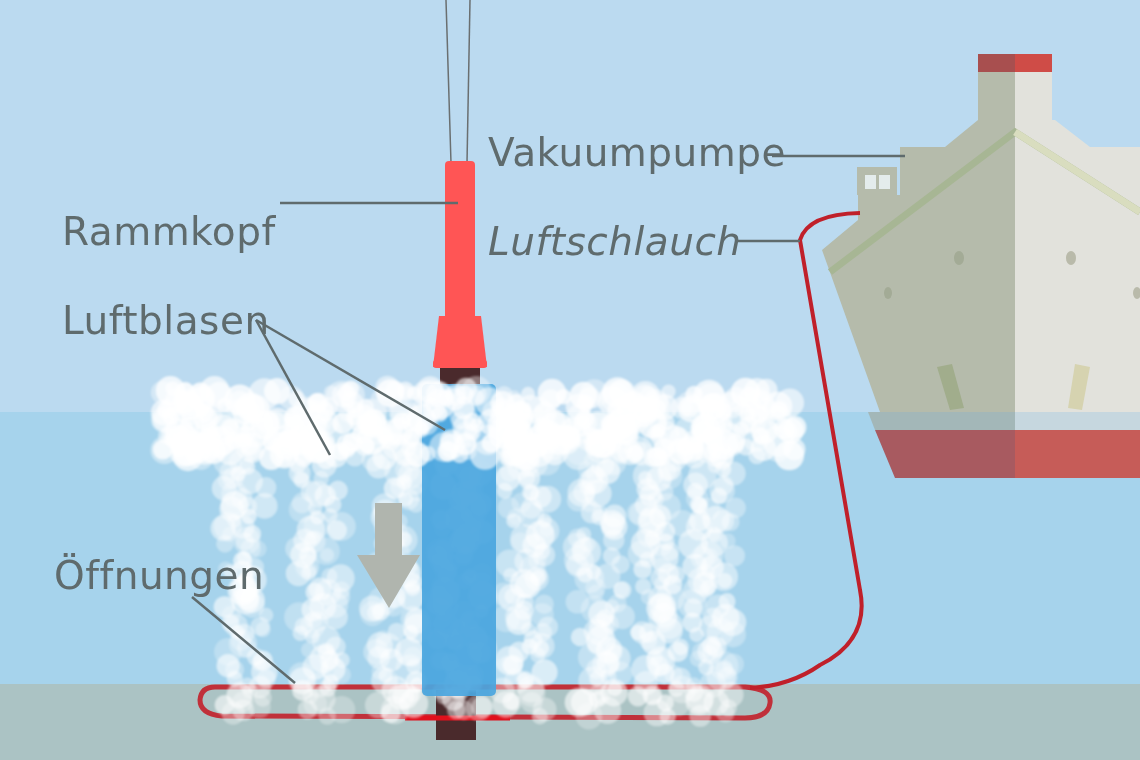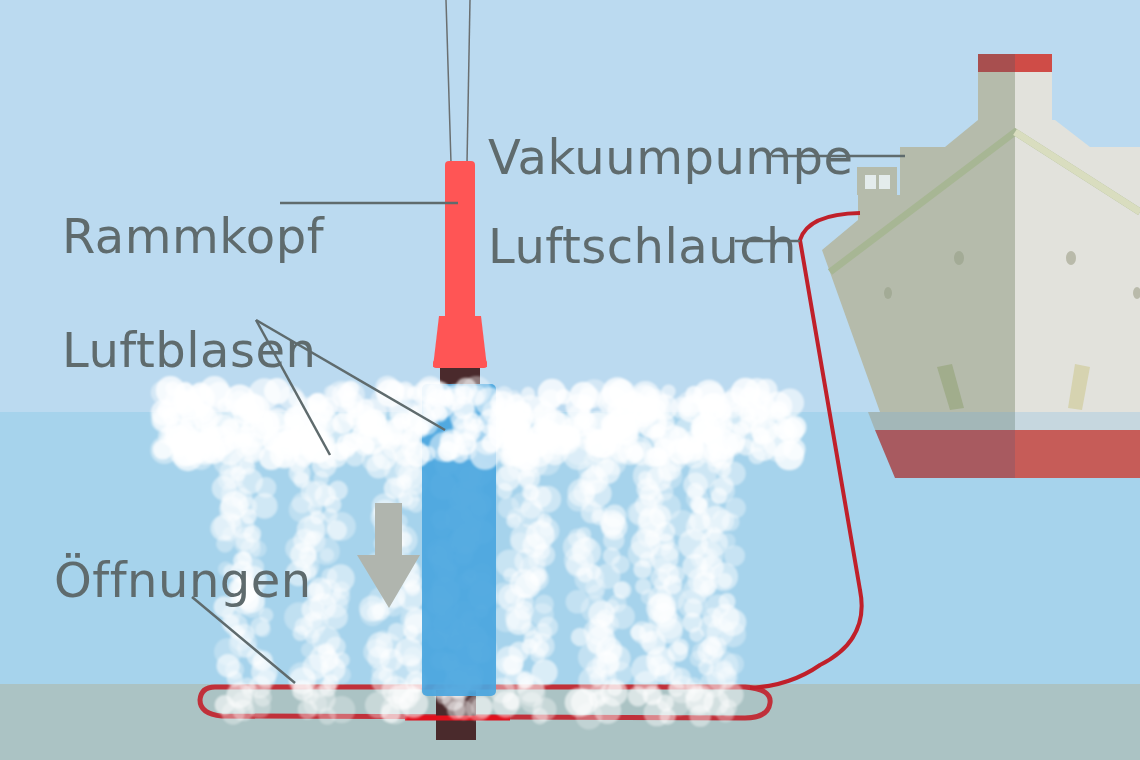--- a/index.html
+++ b/index.html
@@ -1,18 +1,18 @@
 <!DOCTYPE html>
 <html><head>
 <meta charset="utf-8">
 <style>
   html, body { margin:0; padding:0; }
   body { width:1140px; height:760px; overflow:hidden; background:#bbdaf0; position:relative; font-family:"DejaVu Sans", sans-serif; }
   #scene { position:absolute; left:0; top:0; width:1140px; height:760px; }
-  .label { position:absolute; color:#5f6b6d; font-size:48px; font-family:"DejaVu Sans", sans-serif; font-weight:normal; letter-spacing:0.5px; white-space:nowrap; line-height:1; }
+  .label { position:absolute; color:#5f6b6d; font-size:39px; font-family:"DejaVu Sans", sans-serif; font-weight:normal; letter-spacing:0.5px; white-space:nowrap; line-height:1; }
 </style>
 </head>
 <body>
 
 <svg id="scene" viewBox="0 0 1140 760" xmlns="http://www.w3.org/2000/svg">
   <defs>
     <radialGradient id="bub" cx="50%" cy="50%" r="50%">
       <stop offset="0%" stop-color="#ffffff" stop-opacity="0.95"></stop>
       <stop offset="100%" stop-color="#ffffff" stop-opacity="0.6"></stop>
     </radialGradient>
@@ -1151,16 +1151,16 @@
     <line x1="280" y1="203" x2="458" y2="203"></line>
     <line x1="256" y1="320" x2="330" y2="455"></line>
     <line x1="256" y1="320" x2="445" y2="430"></line>
     <line x1="192" y1="597" x2="295" y2="683"></line>
     <line x1="772" y1="156" x2="905" y2="156"></line>
     <line x1="735" y1="241" x2="800" y2="241"></line>
   </g>
 </svg>
 
 <div class="label" style="left:62px; top:184px;margin-top:28px;">Rammkopf</div>
-<div class="label" style="left:62px; top:301px;margin-top:25px;">Luftblasen</div>
+<div class="label" style="left:62px; top:301px;">Luftblasen</div>
 <div class="label" style="left:54px; top:556px;">Öffnungen</div>
 <div class="label" style="left:488px; top:133px;">Vakuumpumpe</div>
-<div class="label" style="left:488px; top:222px;">Luftschlauch</div>
+<div class="label" style="left:488px; top:222px;font-style:italic;">Luftschlauch</div>
 
 </body></html>

